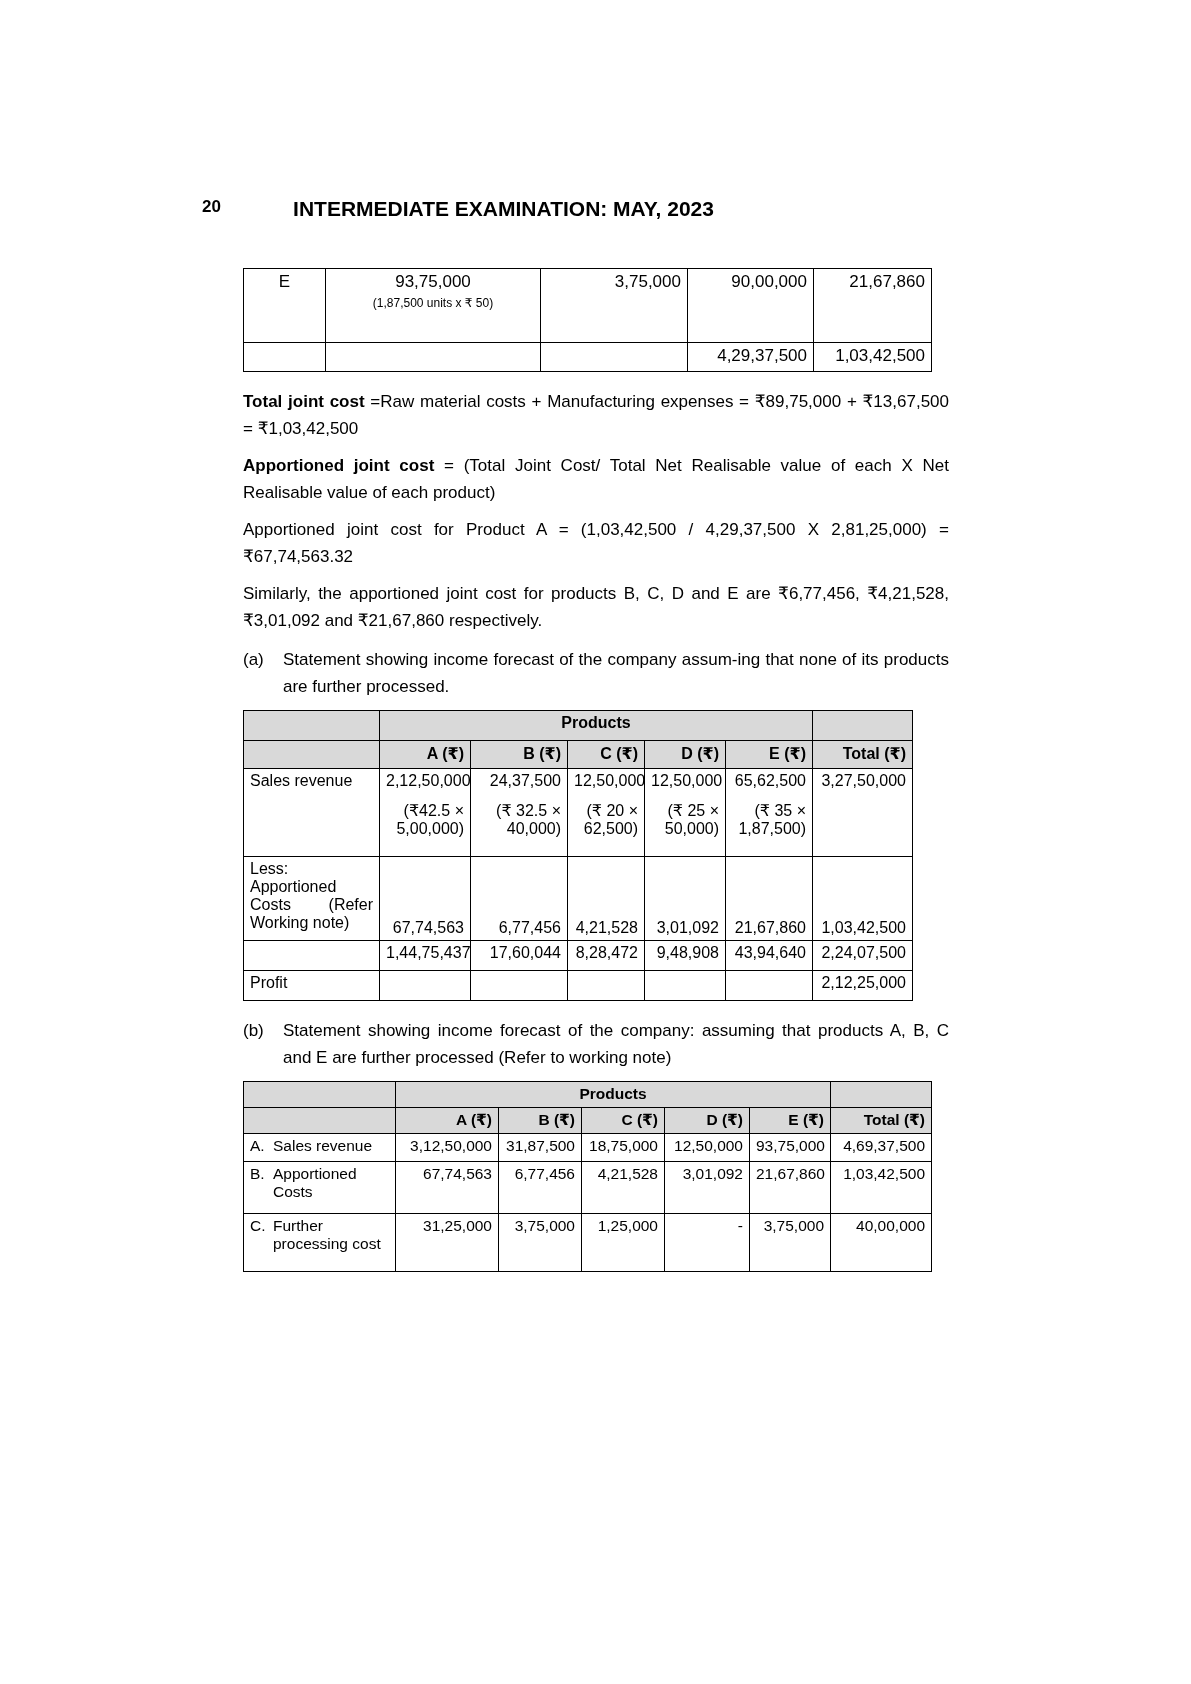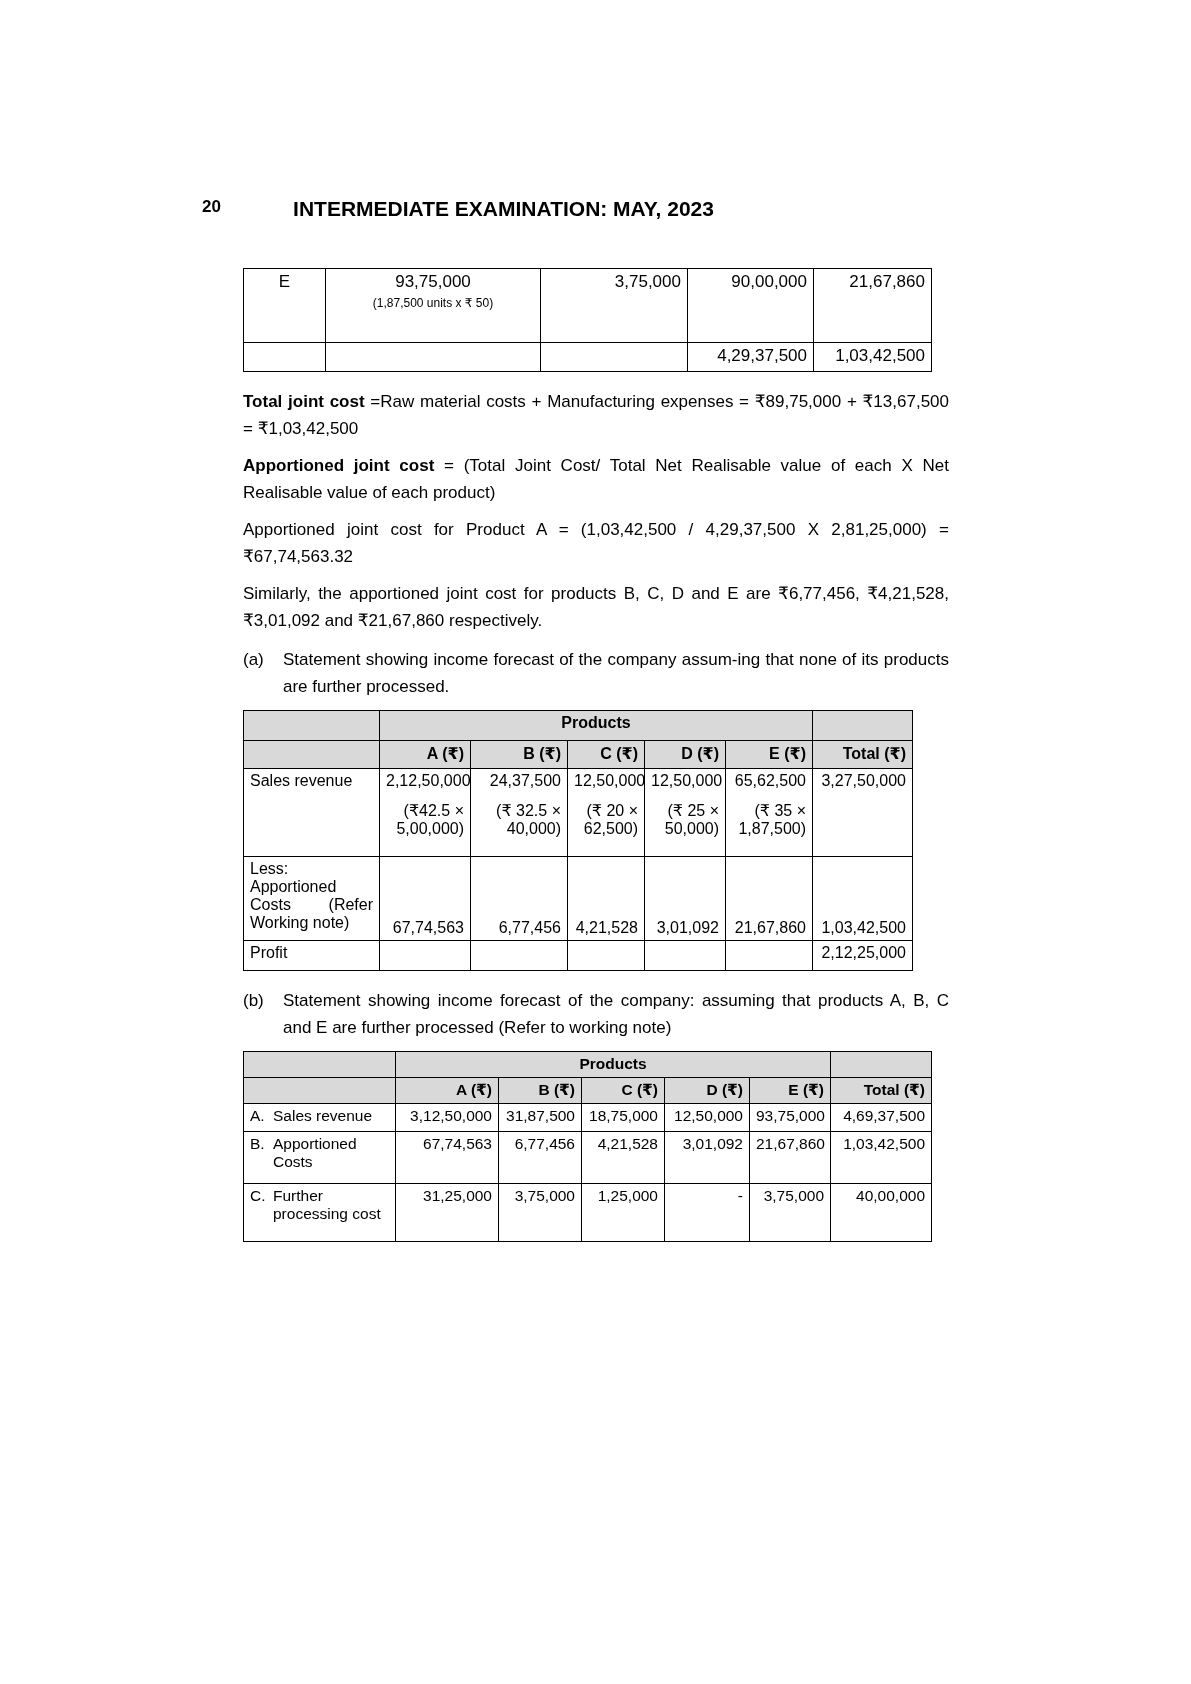--- a/index.html
+++ b/index.html
@@ -172,20 +172,29 @@
         <tr class="rh84">
           <td class="just">Less: Apportioned Costs (Refer Working note)</td>
           <td class="right vbottom">67,74,563</td>
           <td class="right vbottom">6,77,456</td>
           <td class="right vbottom">4,21,528</td>
           <td class="right vbottom">3,01,092</td>
           <td class="right vbottom">21,67,860</td>
           <td class="right vbottom">1,03,42,500</td>
         </tr>
         <tr class="rh30">
+          <td></td>
+          <td class="right">1,44,75,437</td>
+          <td class="right">17,60,044</td>
+          <td class="right">8,28,472</td>
+          <td class="right">9,48,908</td>
+          <td class="right">43,94,640</td>
+          <td class="right">2,24,07,500</td>
+        </tr>
+        <tr class="rh30">
           <td>Profit</td>
           <td></td>
           <td></td>
           <td></td>
           <td></td>
           <td></td>
           <td class="right">2,12,25,000</td>
         </tr>
       </tbody>
     </table>

